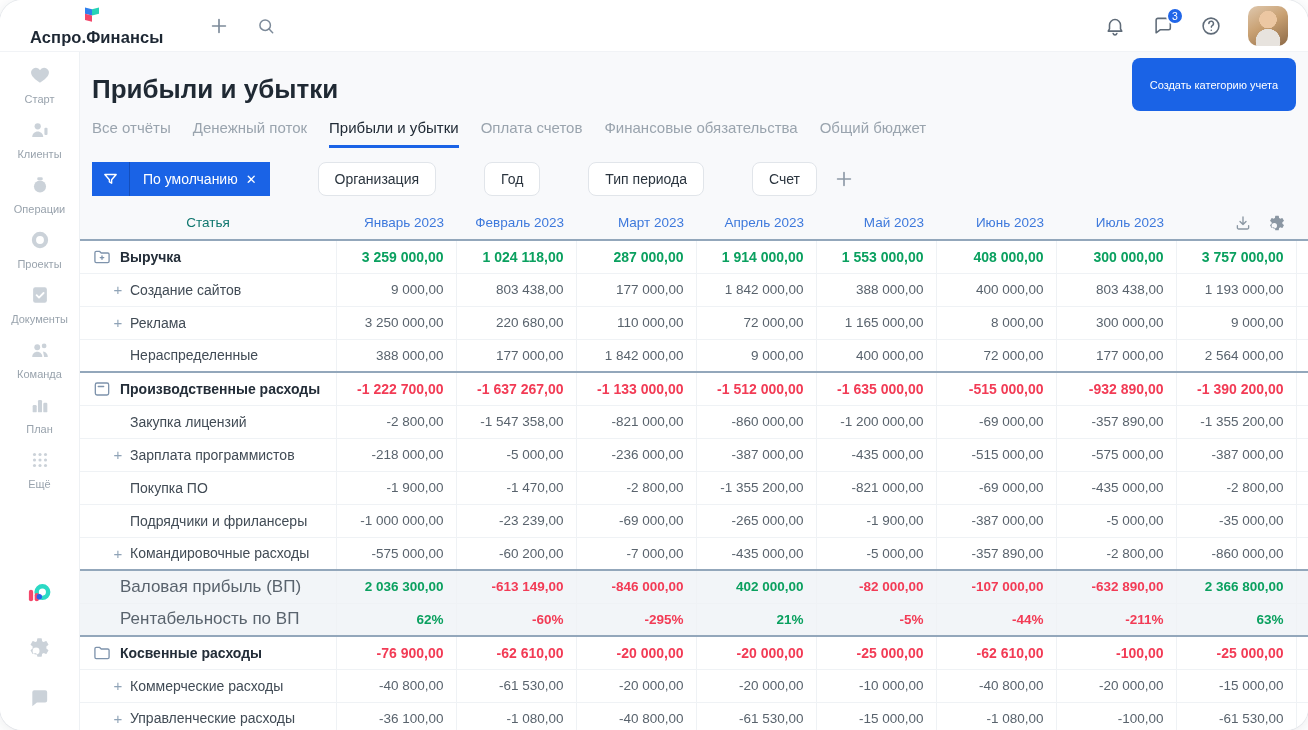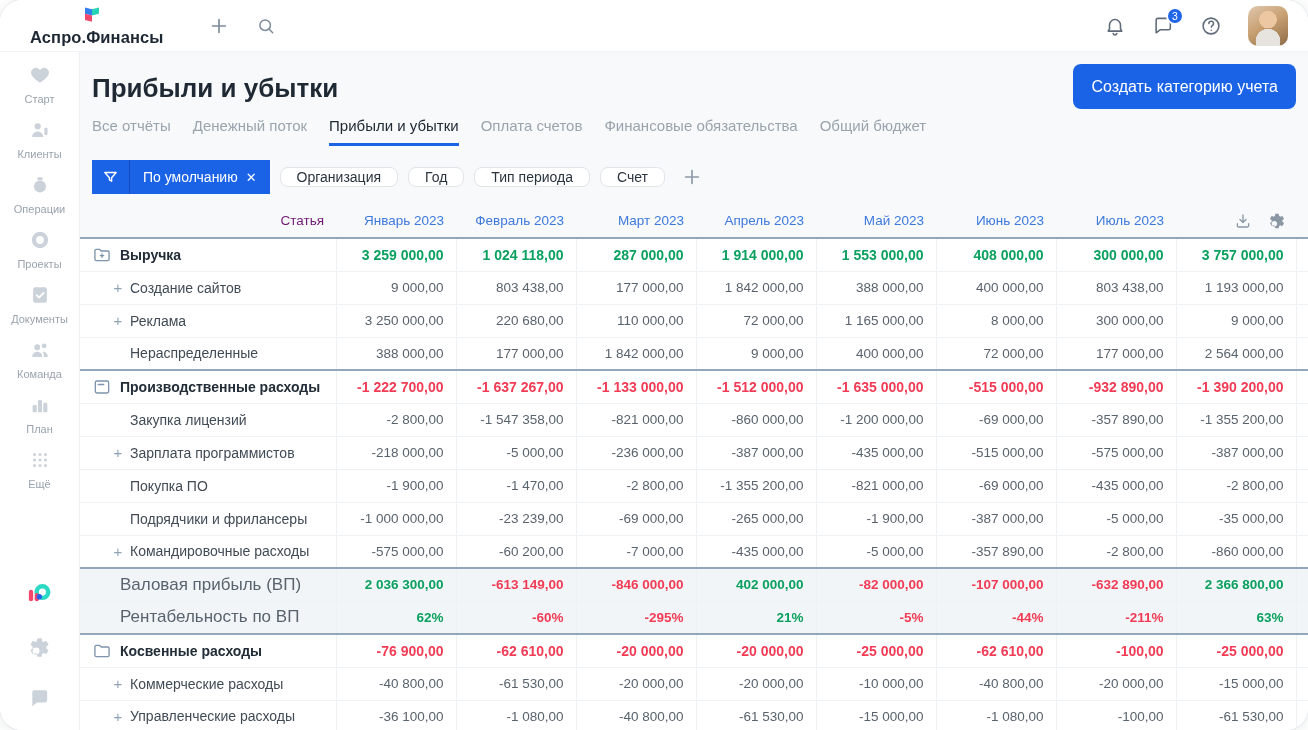--- a/index.html
+++ b/index.html
@@ -45,44 +45,44 @@
   .side-label{ font-size:11px; color:#99A3AD; }
   .side-bottom{ margin-top:auto; display:flex; flex-direction:column; align-items:center;
                 gap:24px; padding-bottom:16px; }
   .side-bottom .cell{ cursor:pointer; }
 
   
   .main{ flex:1; min-width:0; background:#F8F9FB; display:flex; flex-direction:column; }
   .page-head{ padding:6px 12px 0 12px; }
   .title-row{ display:flex; align-items:center; }
   .page-title{ margin:8px 0 0; font-size:26px; line-height:34px; font-weight:600; color:#1F2933; }
-  .create-btn{ margin-left:auto; margin-top:6px; height:45px; padding:0 18px; border:none;
-               background:var(--accent); color:#fff; font-size:16px; border-radius:8px;
+  .create-btn{ margin-left:auto; height:53px; padding:0 18px; border:none;
+               background:var(--accent); color:#fff; font-size:11px; border-radius:8px;
                font-family:inherit; cursor:pointer; }
   .tabs{ display:flex; gap:22px; margin-top:8px; font-size:15px; color:#9AA4AE; }
   .tab{ padding-bottom:9px; border-bottom:3px solid transparent; cursor:pointer; white-space:nowrap; }
   .tab.active{ color:#212B36; border-bottom-color:var(--accent); }
 
   .filters{ display:flex; align-items:center; gap:10px; margin:14px 0 10px; }
   .chip-blue{ display:flex; align-items:stretch; height:34px; background:var(--accent);
               border-radius:0; color:#fff; font-size:14px; cursor:pointer; overflow:hidden; }
   .chip-blue .funnel{ width:38px; display:flex; align-items:center; justify-content:center;
                       border-right:1px solid rgba(10,40,110,.35); }
   .chip-blue .txt{ display:flex; align-items:center; padding:0 8px 0 13px; }
   .chip-blue .x{ display:flex; align-items:center; padding-right:13px; font-size:13px; }
-  .chip{ height:20px; display:flex; align-items:center; padding:0 16px; background:#fff;
-         border:1px solid #E1E5EA; border-radius:8px; font-size:14px; color:#2A343E; cursor:pointer; }
+  .chip{ height:34px; display:flex; align-items:center; padding:0 16px; background:#fff;
+         border:1px solid #E1E5EA; border-radius:8px; font-size:14px; color:#2A343E; cursor:pointer;margin-left:38px; }
   .add-filter{ margin-left:6px; cursor:pointer; }
 
   
   .table-wrap{ flex:1; overflow:hidden; }
   table{ border-collapse:collapse; table-layout:fixed; width:1228px; }
   col.c-label{ width:256px; } col.c-val{ width:120px; } col.c-sp{ width:12px; }
-  thead th{ height:34px; font-weight:400; font-size:13.5px; color:#701a75;
-            text-align:right; padding:0 12px; white-space:nowrap; }
+  thead th{ height:34px; font-weight:400; font-size:13.5px; color:#0f766e;
+            text-align:center; padding:0 12px; white-space:nowrap; }
   thead th.month{ color:var(--month); text-align:right; cursor:pointer; }
   thead th.tools{ padding:0 10px 0 0; }
   .tools-inner{ display:flex; justify-content:flex-end; align-items:center; gap:16px; }
   .tools-inner span{ cursor:pointer; display:flex; }
 
   tbody td{ height:33px; padding:0 12px; font-size:13.5px; background:#fff;
             border-bottom:1px solid var(--line); white-space:nowrap; }
   td.value{ text-align:right; color:#59636D; border-left:1px solid var(--line); }
   td.spacer{ border-left:1px solid var(--line); padding:0; }
   tr.heavy-top td{ border-top:2px solid var(--heavy); }

